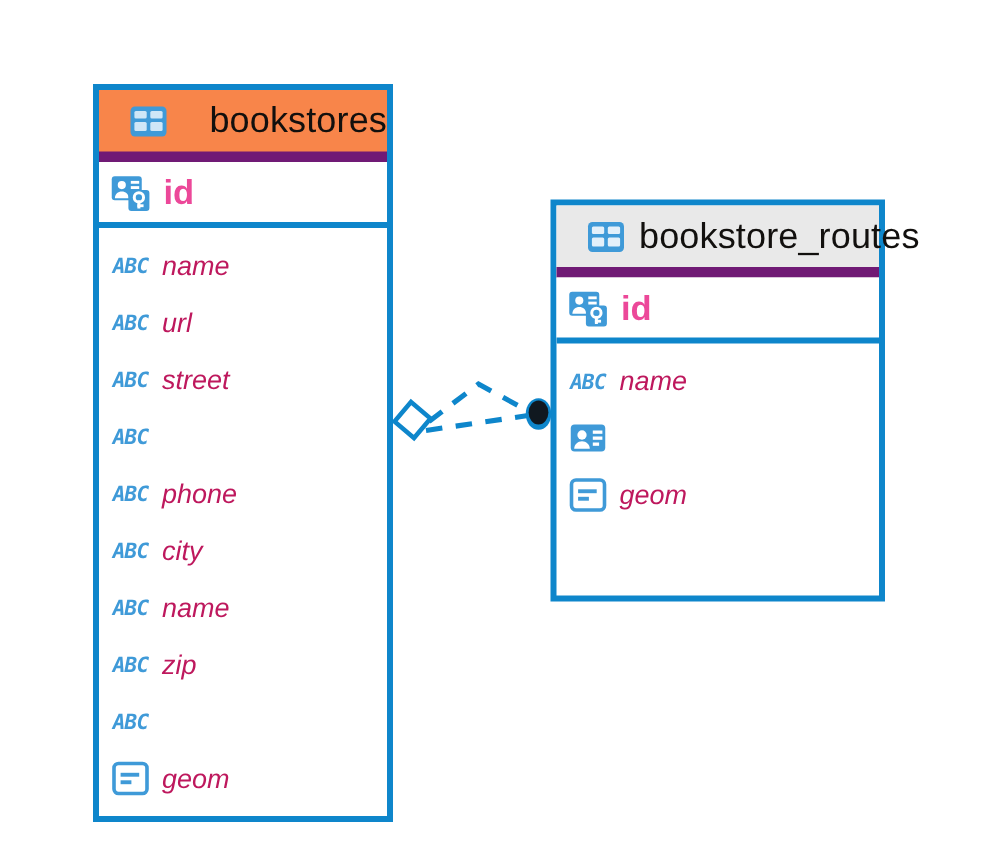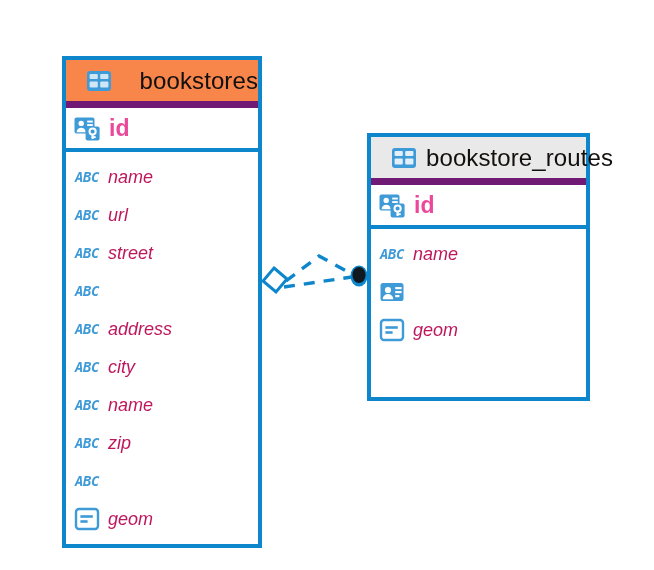--- a/index.html
+++ b/index.html
@@ -183,21 +183,21 @@
           </svg>
         </span>
       </div>
 
       <div class="field-row">
         <span class="icon icon-abc">
           <svg viewBox="0 0 26 20" width="26" height="20" aria-hidden="true">
             <text x="13" y="15" text-anchor="middle" font-family="'DejaVu Sans Mono', monospace" font-size="14" font-weight="bold" fill="#3f9ad8" letter-spacing="-0.5">ABC</text>
           </svg>
         </span>
-        <span class="field-label">address</span>
+        <span class="field-label">phone</span>
       </div>
 
       <div class="field-row">
         <span class="icon icon-abc">
           <svg viewBox="0 0 26 20" width="26" height="20" aria-hidden="true">
             <text x="13" y="15" text-anchor="middle" font-family="'DejaVu Sans Mono', monospace" font-size="14" font-weight="bold" fill="#3f9ad8" letter-spacing="-0.5">ABC</text>
           </svg>
         </span>
         <span class="field-label">city</span>
       </div>

